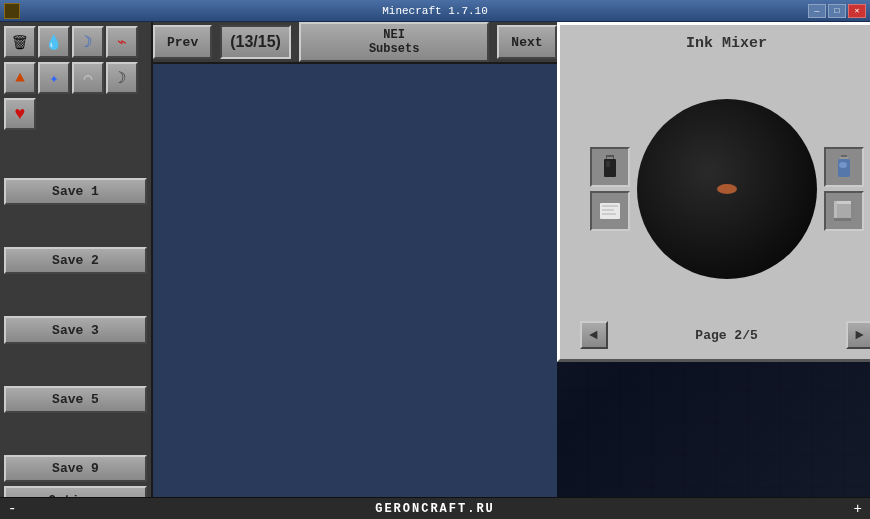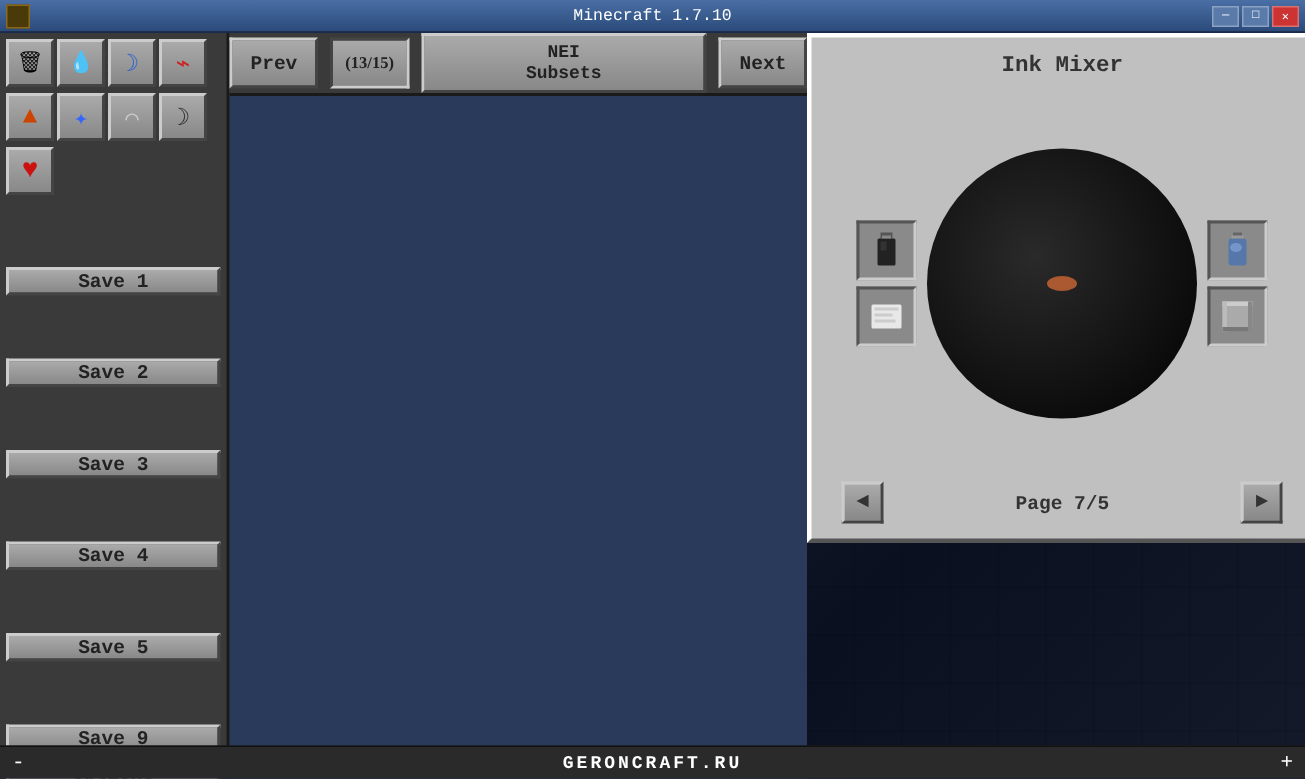--- a/index.html
+++ b/index.html
@@ -187,23 +187,23 @@
       height: 34px;
       display: flex;
       align-items: center;
     }
 
     #page-indicator {
       background: linear-gradient(to bottom, #aaaaaa, #888888);
       border: 2px solid;
       border-color: #444444 #cccccc #cccccc #444444;
       color: #222;
-      font-size: 11px;
+      font-size: 16px;
       font-weight: bold;
-      font-family: Liberation Serif, serif;
+      font-family: Liberation Sans, sans-serif;
       padding: 4px 8px;
       height: 34px;
       display: flex;
       align-items: center;
     }
 
     
     #mc-bg {
       flex: 1;
       background: #1a2a3a;
@@ -466,21 +466,20 @@
 
     <div style="margin-bottom:6px;">
       <div class="tool-btn" style="width:32px;height:32px;">
         <span style="font-size:18px;color:#cc1111;">♥</span>
       </div>
     </div>
 
     <div class="save-btn">Save 1</div>
     <div class="save-btn">Save 2</div>
     <div class="save-btn">Save 3</div>
-    <div class="save-btn">Save 4</div>
     <div class="save-btn">Save 5</div>
     <div class="save-btn">Save 9</div>
 
     <div style="flex:1;"></div>
     <div id="options-btn">Options</div>
   </div>
 
   <div id="center-area">
 
     <div id="nei-header">
@@ -543,21 +542,21 @@
                 <rect x="4" y="4" width="3" height="20" fill="#bbbbbb"></rect>
                 <rect x="4" y="21" width="20" height="3" fill="#777"></rect>
                 <rect x="21" y="4" width="3" height="20" fill="#888"></rect>
               </svg>
             </div>
           </div>
         </div>
 
         <div id="craft-footer">
           <div class="nav-arrow-btn">◄</div>
-          <div id="craft-page">Page 7/5</div>
+          <div id="craft-page">Page 2/5</div>
           <div class="nav-arrow-btn">►</div>
         </div>
       </div>
     </div>
 
     <div style="padding: 4px; background: #3a3a3a; border-top: 2px solid #1a1a1a;">
       <input type="text" id="search-bar" class="search-bar" style="width: 100%; height: 22px; background: rgb(34, 34, 34); border: 1px solid rgb(68, 68, 68); color: white; font-size: 11px; font-family: &quot;Courier New&quot;, monospace; padding: 0px 4px;">
     </div>
   </div>
 

